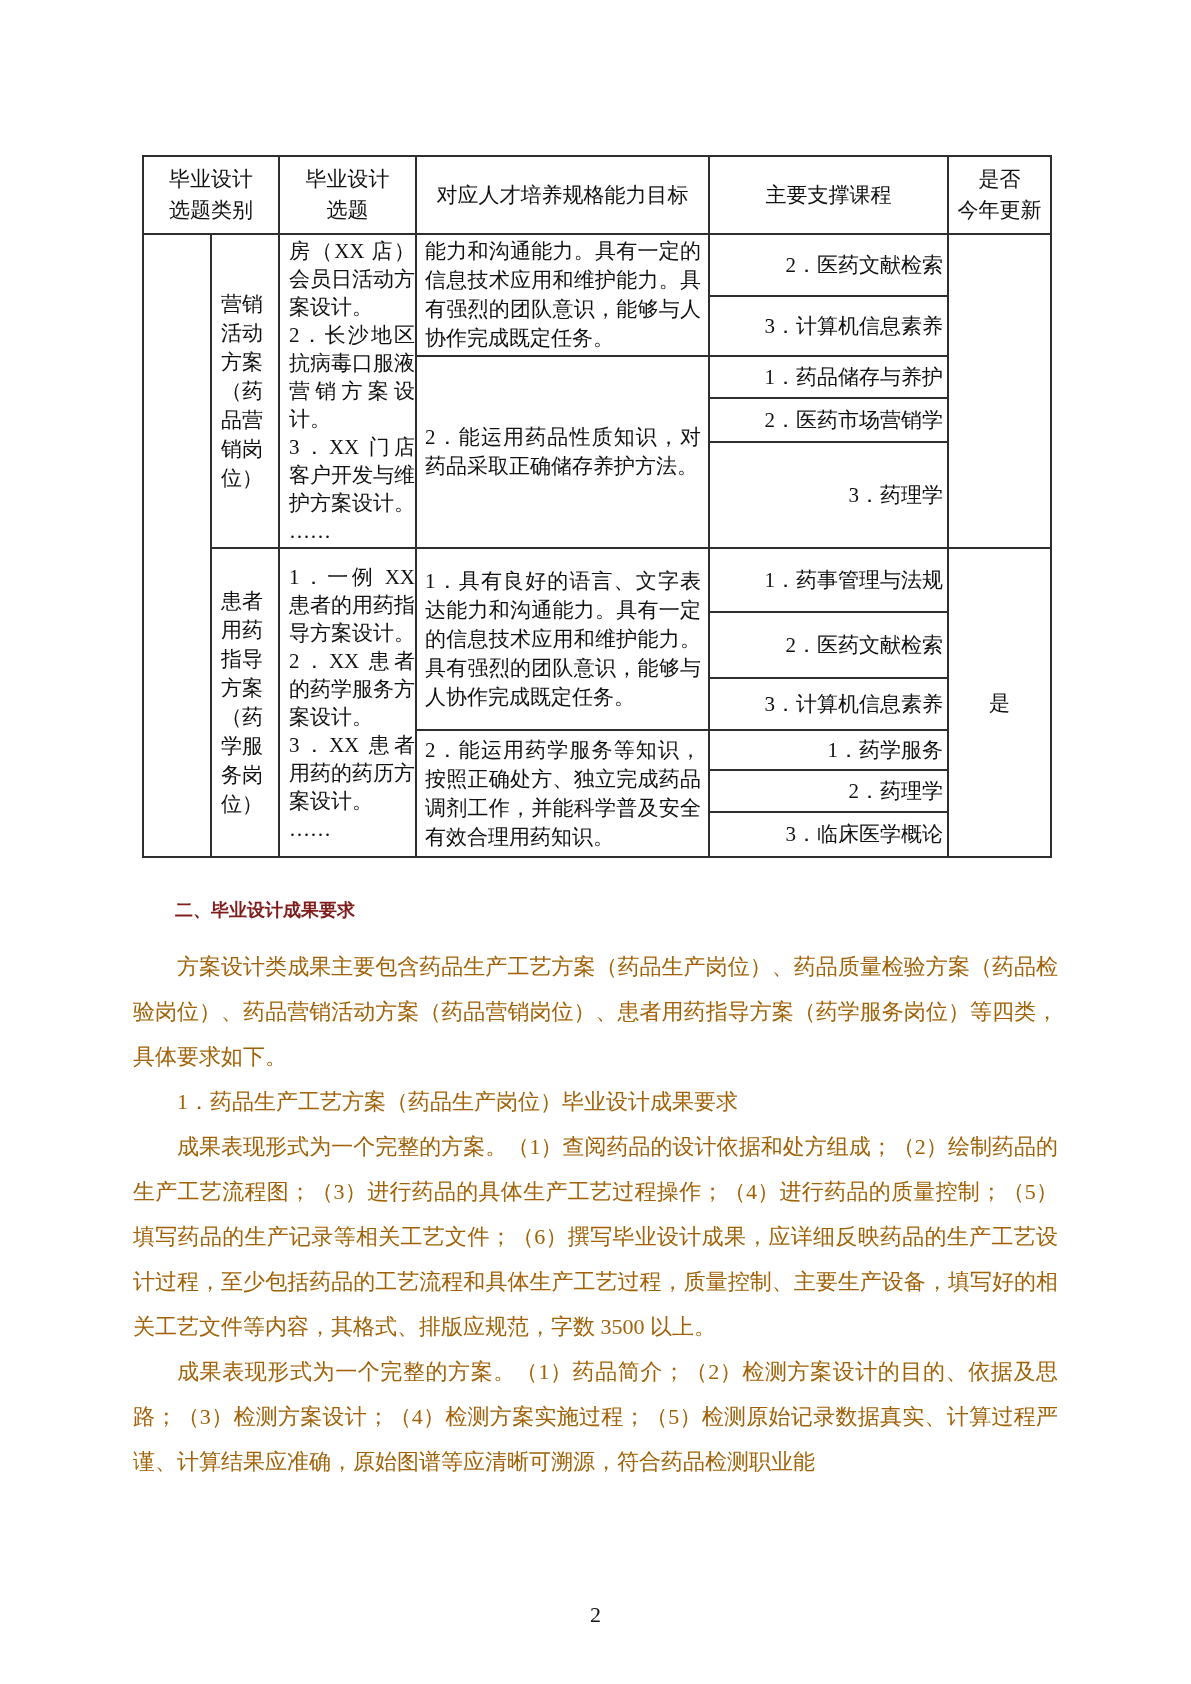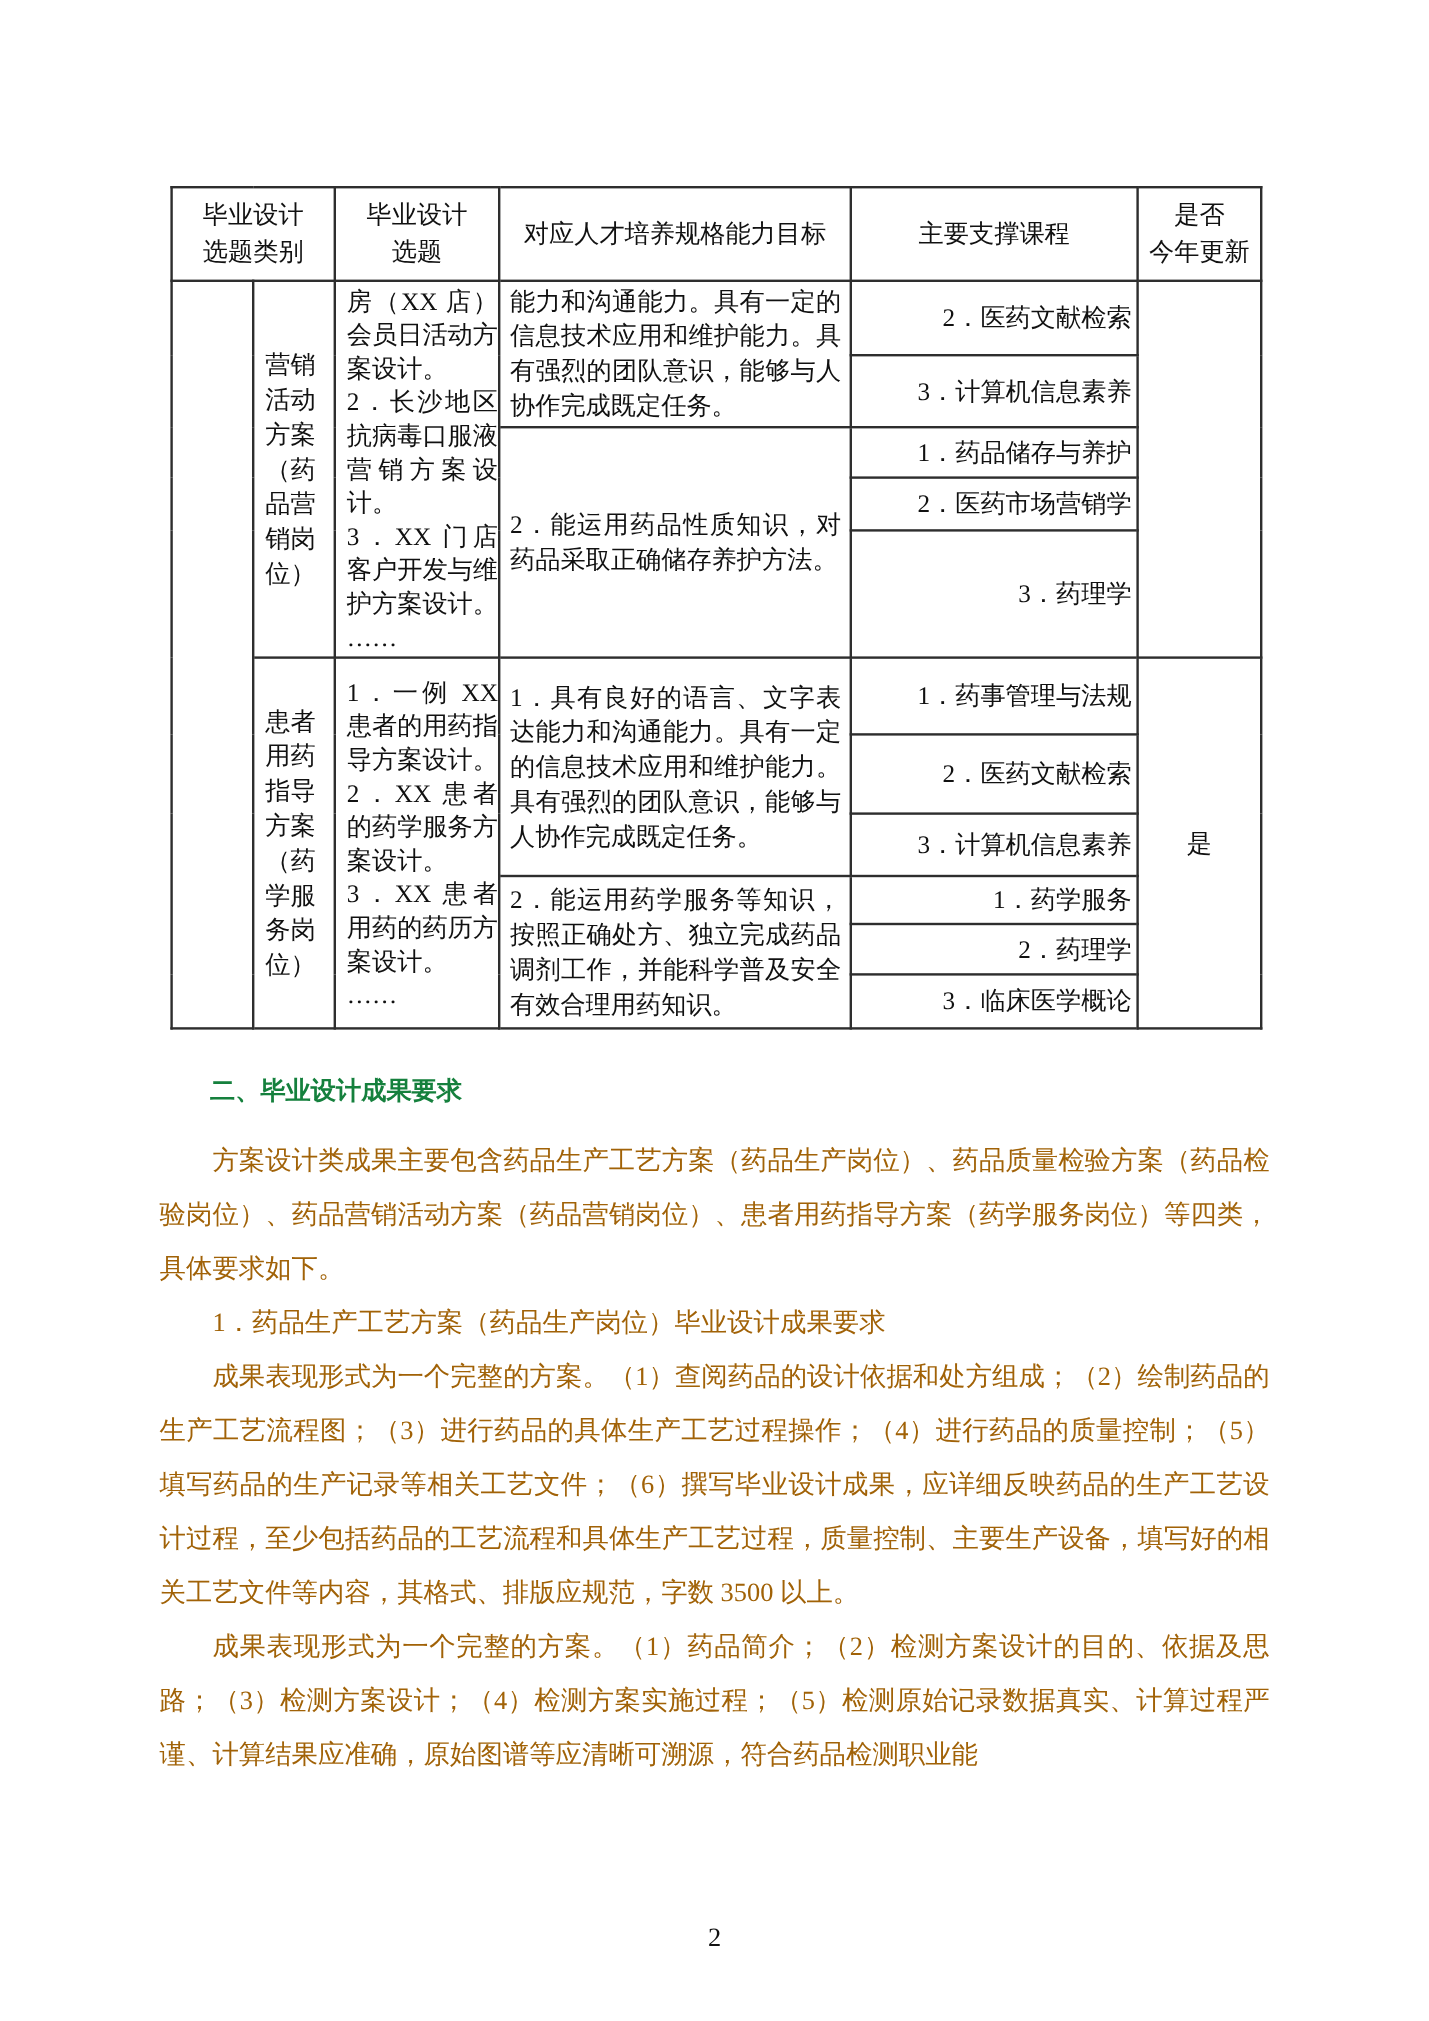--- a/index.html
+++ b/index.html
@@ -70,23 +70,23 @@
   .cell-updated {
     text-align: center;
     vertical-align: middle;
   }
 
   
   .section-heading {
     margin: 32px 0 14px 42px;
     font-family: "Liberation Sans", "DejaVu Sans", sans-serif;
     font-weight: bold;
-    font-size: 21px;
+    font-size: 18px;
     line-height: 40px;
-    color: #15803d;
+    color: #7f1d1d;
   }
   .paragraphs { margin-top: 14px; }
   .paragraphs p {
     font-size: 22px;
     line-height: 45px;
     text-align: justify;
     text-indent: 2em;
     color: #a16207;
   }
   .page-number {

